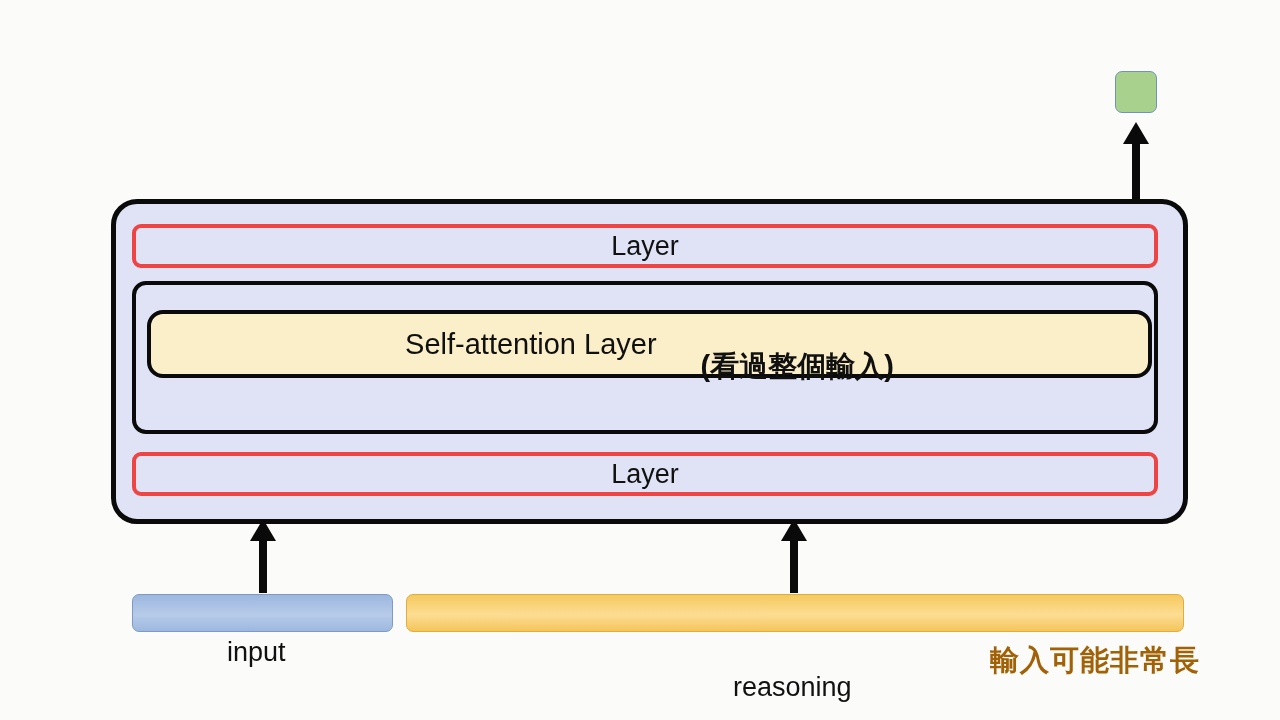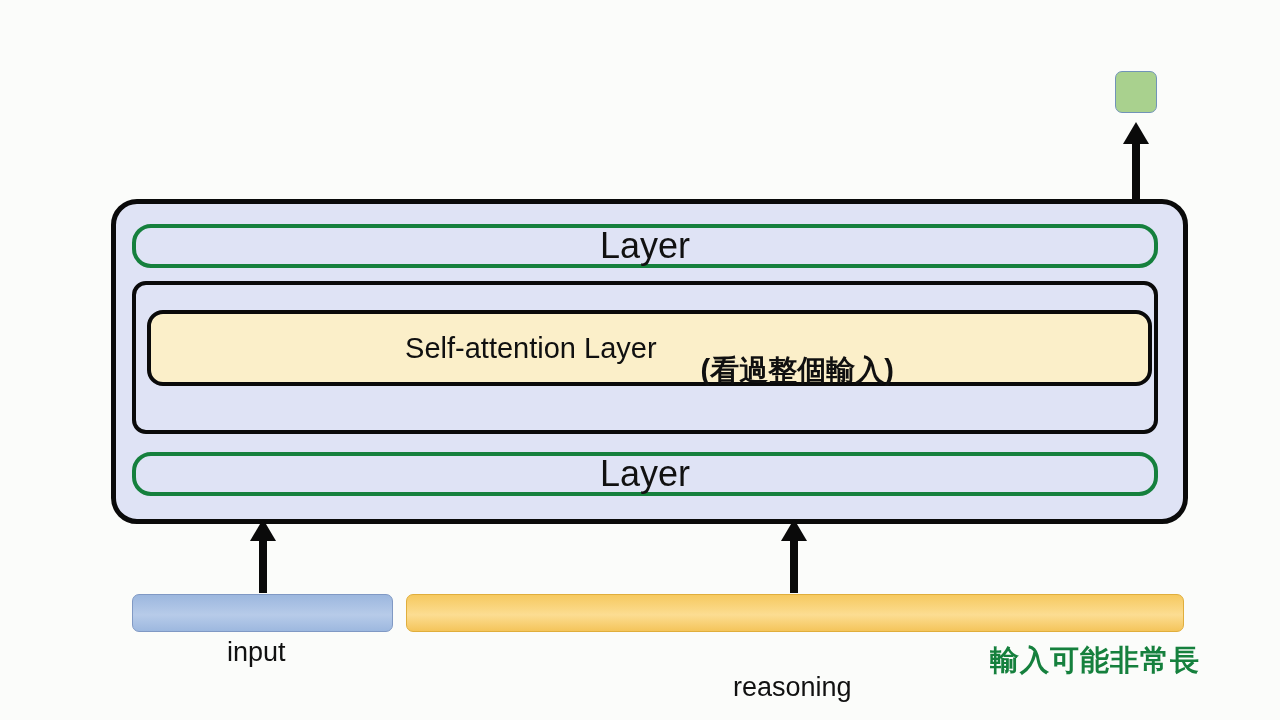--- a/index.html
+++ b/index.html
@@ -41,27 +41,27 @@
     box-sizing: border-box;
     background: #dfe3f5;
     border: 5px solid #0a0a0a;
     border-radius: 26px;
   }
 
   .layer-box {
     position: absolute;
     box-sizing: border-box;
     background: #dfe3f5;
-    border: 4px solid #15803d;
-    border-radius: 19px;
+    border: 4px solid #ef4444;
+    border-radius: 9px;
     display: flex;
     align-items: center;
     justify-content: center;
     color: #111111;
-    font-size: 36px;
+    font-size: 27px;
   }
   .layer-top {
     left: 132px;
     top: 224px;
     width: 1026px;
     height: 44px;
   }
   .layer-bottom {
     left: 132px;
     top: 452px;
@@ -81,21 +81,21 @@
     border: 4px solid #0a0a0a;
     border-radius: 14px;
   }
 
   
   .selfattn-box {
     position: absolute;
     left: 147px;
     top: 310px;
     width: 1005px;
-    height: 76px;
+    height: 68px;
     box-sizing: border-box;
     background: #fbefc9;
     border: 4px solid #0a0a0a;
     border-radius: 16px;
     display: flex;
     align-items: center;
     justify-content: center;
     font-size: 29px;
     color: #101010;
     white-space: nowrap;
@@ -213,21 +213,21 @@
   #label-reasoning {
     left: 733px;
     top: 672px;
   }
   #note-long-input {
     position: absolute;
     left: 990px;
     top: 641px;
     font-size: 29px;
     font-weight: 700;
-    color: #15803d;
+    color: #a16207;
     white-space: nowrap;
     letter-spacing: 1px;
   }
 </style>
 </head>
 <body>
 
 <div id="slide">
 
 

